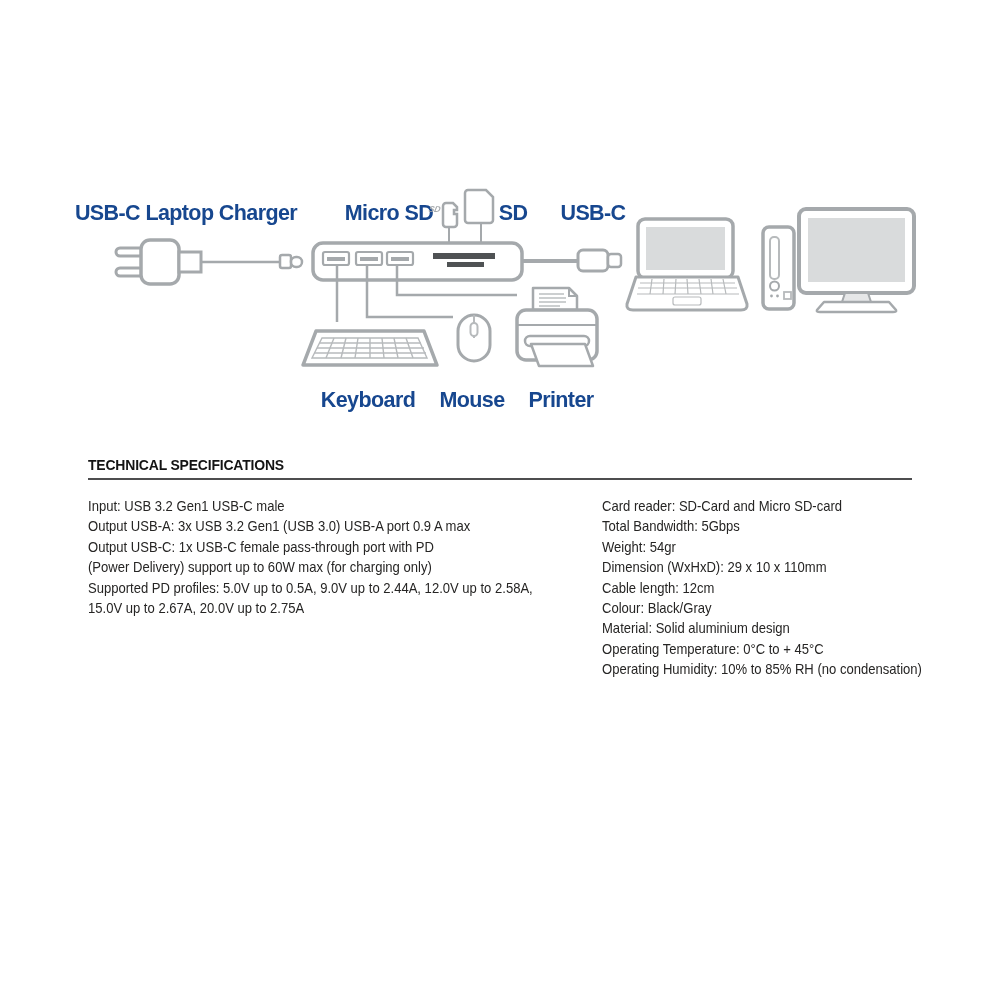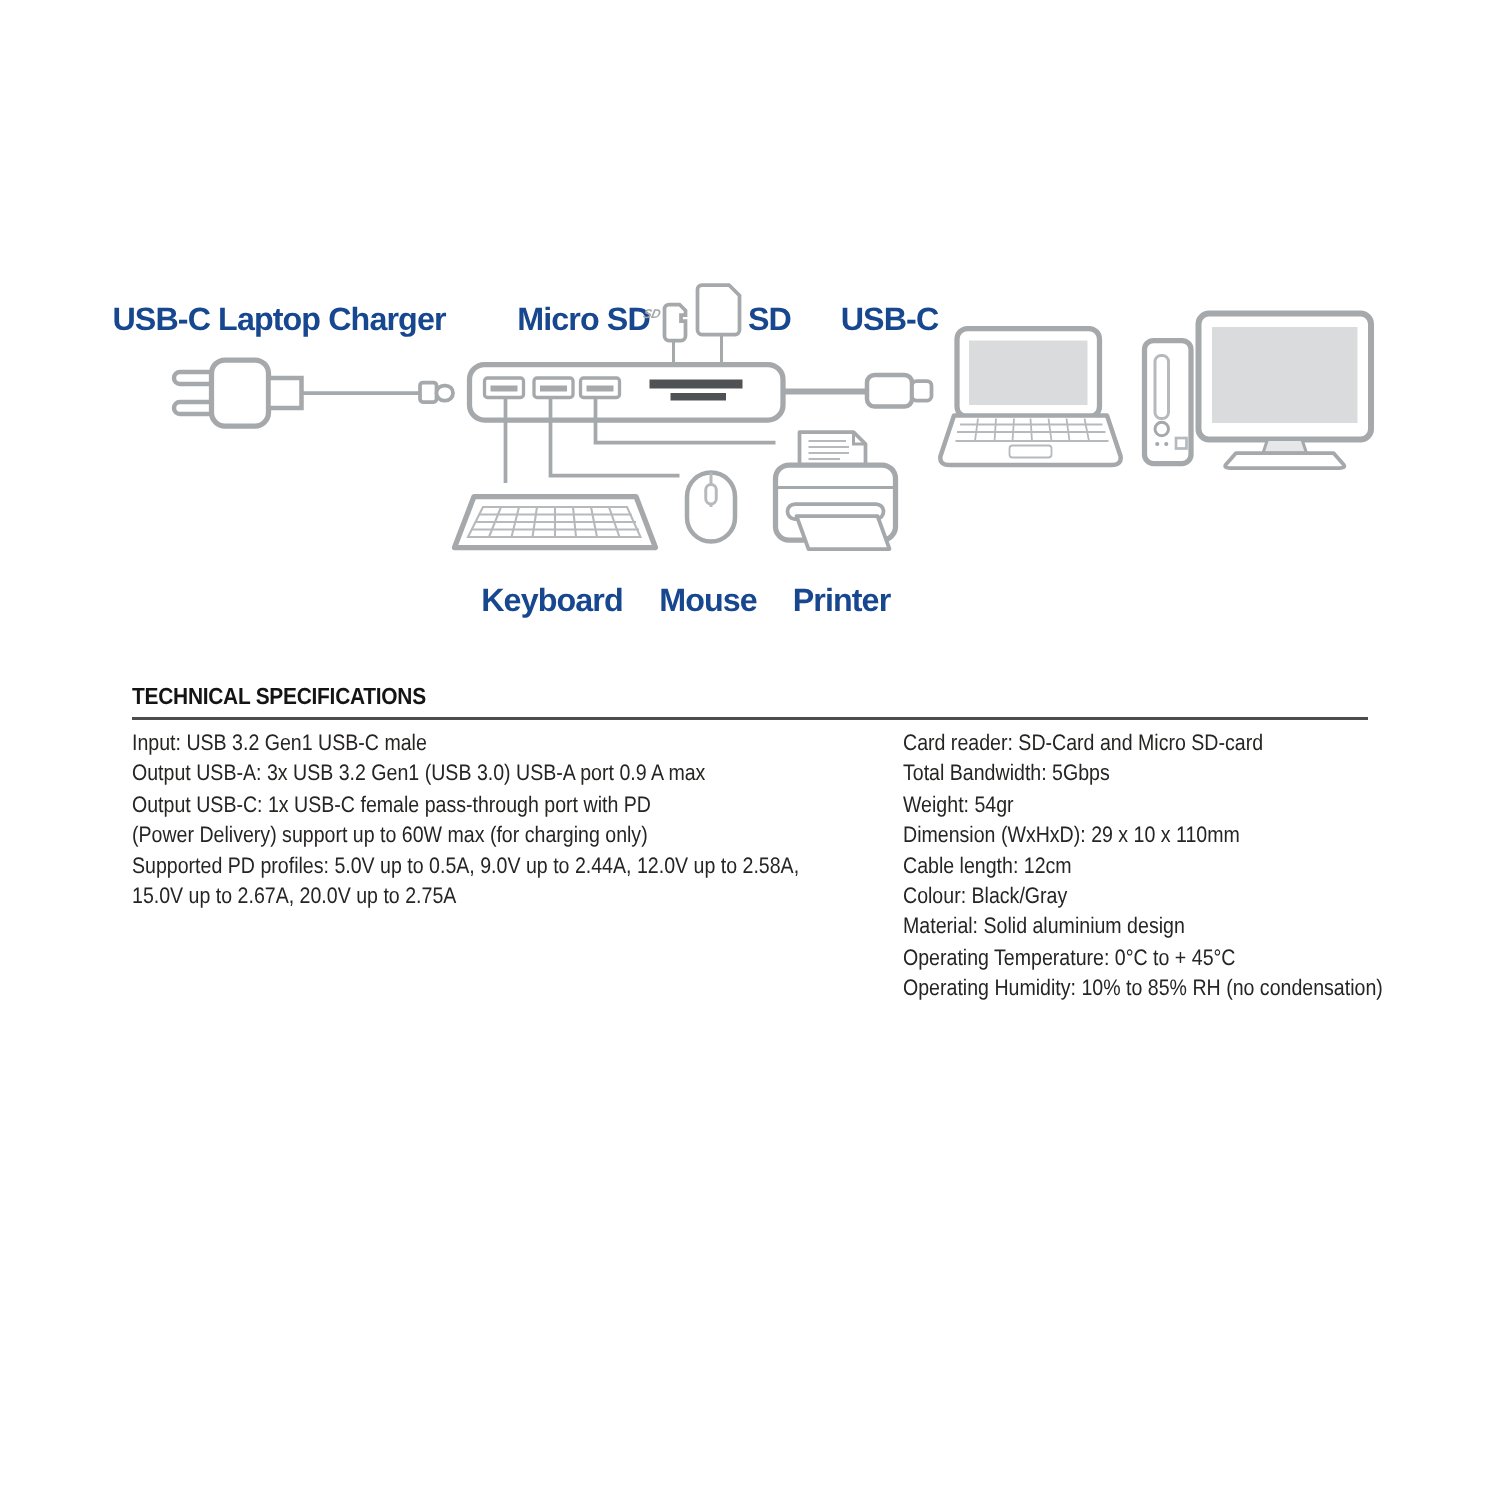--- a/index.html
+++ b/index.html
@@ -7,21 +7,21 @@
           font-family:"Liberation Sans",sans-serif;}
   svg{position:absolute;left:0;top:0;}
   .dlabel{font-family:"Liberation Sans",sans-serif;font-weight:bold;fill:#17478F;
           font-size:21.5px;letter-spacing:-0.6px;}
   .sdlogo{font-family:"Liberation Sans",sans-serif;font-weight:bold;font-style:italic;
           fill:#A5A9AC;font-size:8.5px;letter-spacing:-0.3px;}
   .specs{position:absolute;left:88px;top:456px;width:824px;color:#262524;}
   .spec-heading{font-size:15.5px;font-weight:bold;letter-spacing:-0.2px;color:#141414;
                 transform:scaleX(0.90);transform-origin:0 50%;white-space:nowrap;}
   .spec-rule{border-top:2px solid #4D4D4F;margin-top:4px;height:0;}
-  .spec-cols{position:relative;margin-top:6px;height:200px;}
+  .spec-cols{position:relative;margin-top:16px;height:200px;}
   .spec-col{position:absolute;top:0;white-space:nowrap;font-size:15px;line-height:20.4px;
             transform:scaleX(0.87);transform-origin:0 0;color:#262524;}
   .col-left{left:0;}
   .col-right{left:514px;}
 </style>
 </head>
 <body>
 
 <div class="canvas">
 

